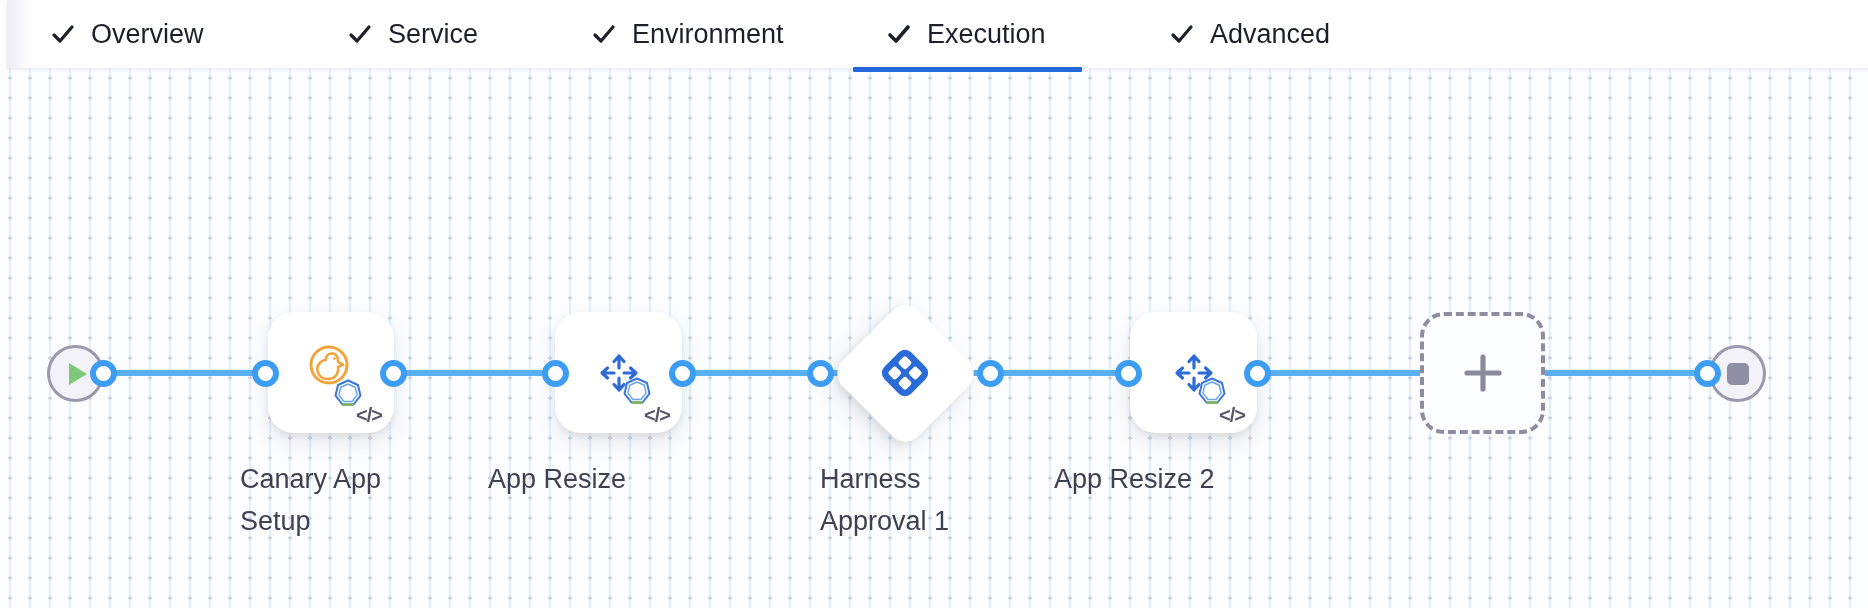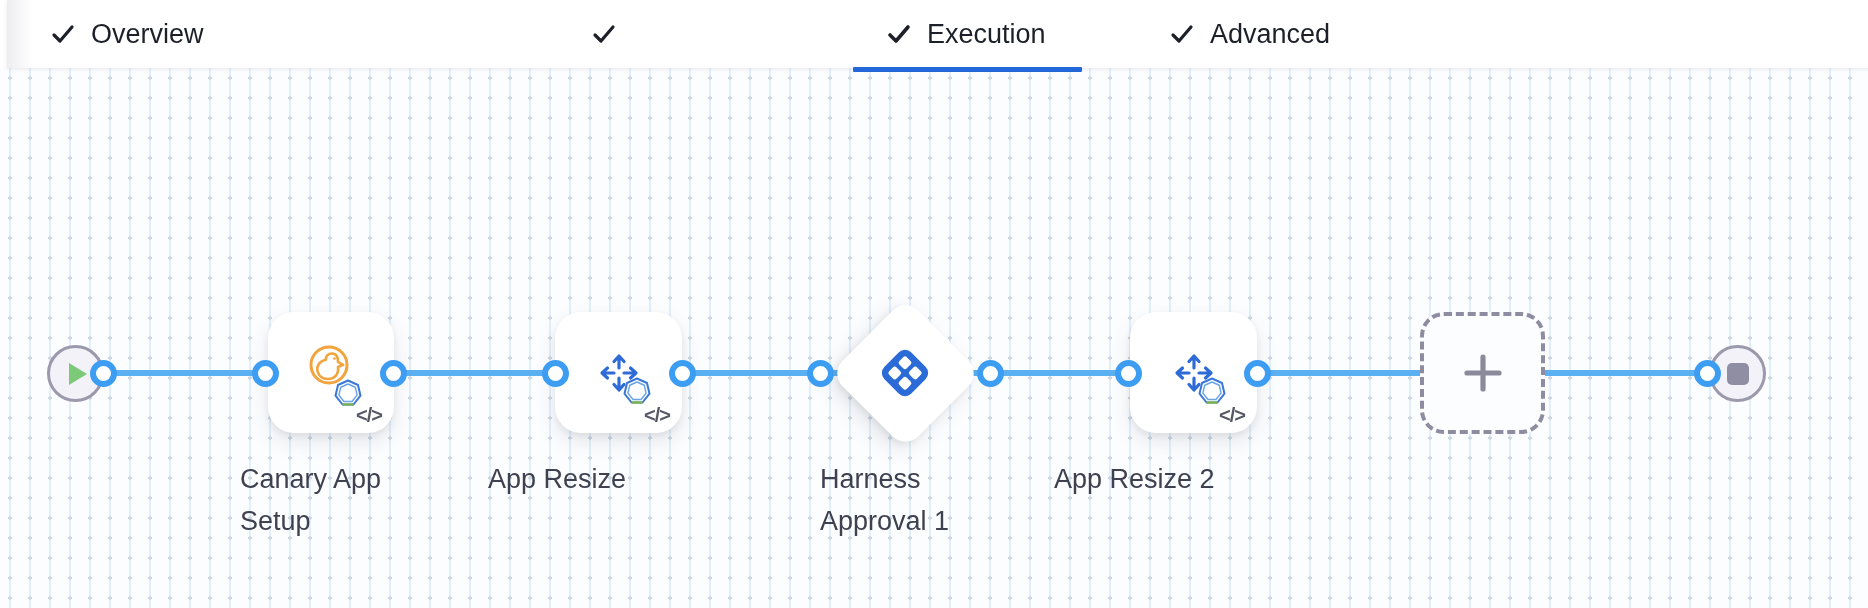--- a/index.html
+++ b/index.html
@@ -92,24 +92,31 @@
 
 <div class="app">
 
   <div class="tabbar">
     <div class="tab" style="left:42px">
       <svg class="check" viewBox="0 0 28 28">
           <path d="M5 15 L11 21 L23 7" fill="none" stroke="#1e2029" stroke-width="3.2" stroke-linecap="round" stroke-linejoin="round"></path>
         </svg>
       <span>Overview</span>
     </div>
+    <div class="tab" style="left:339px">
+      <svg class="check" viewBox="0 0 28 28">
+          <path d="M5 15 L11 21 L23 7" fill="none" stroke="#1e2029" stroke-width="3.2" stroke-linecap="round" stroke-linejoin="round"></path>
+        </svg>
+      <span>Service</span>
+    </div>
     <div class="tab" style="left:583px">
       <svg class="check" viewBox="0 0 28 28">
           <path d="M5 15 L11 21 L23 7" fill="none" stroke="#1e2029" stroke-width="3.2" stroke-linecap="round" stroke-linejoin="round"></path>
         </svg>
+      <span>Environment</span>
     </div>
     <div class="tab active" style="left:878px">
       <svg class="check" viewBox="0 0 28 28">
           <path d="M5 15 L11 21 L23 7" fill="none" stroke="#1e2029" stroke-width="3.6" stroke-linecap="round" stroke-linejoin="round"></path>
         </svg>
       <span>Execution</span>
       <div class="tab-underline"></div>
     </div>
     <div class="tab" style="left:1161px">
       <svg class="check" viewBox="0 0 28 28">

